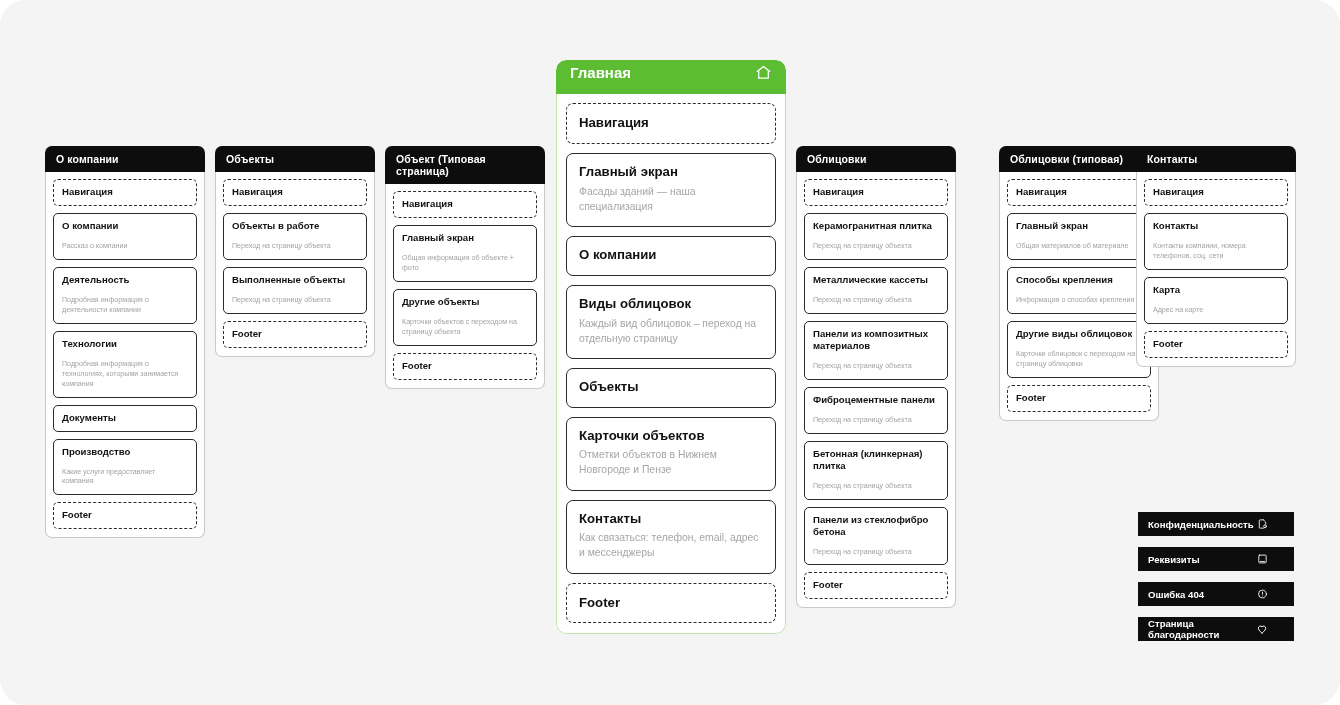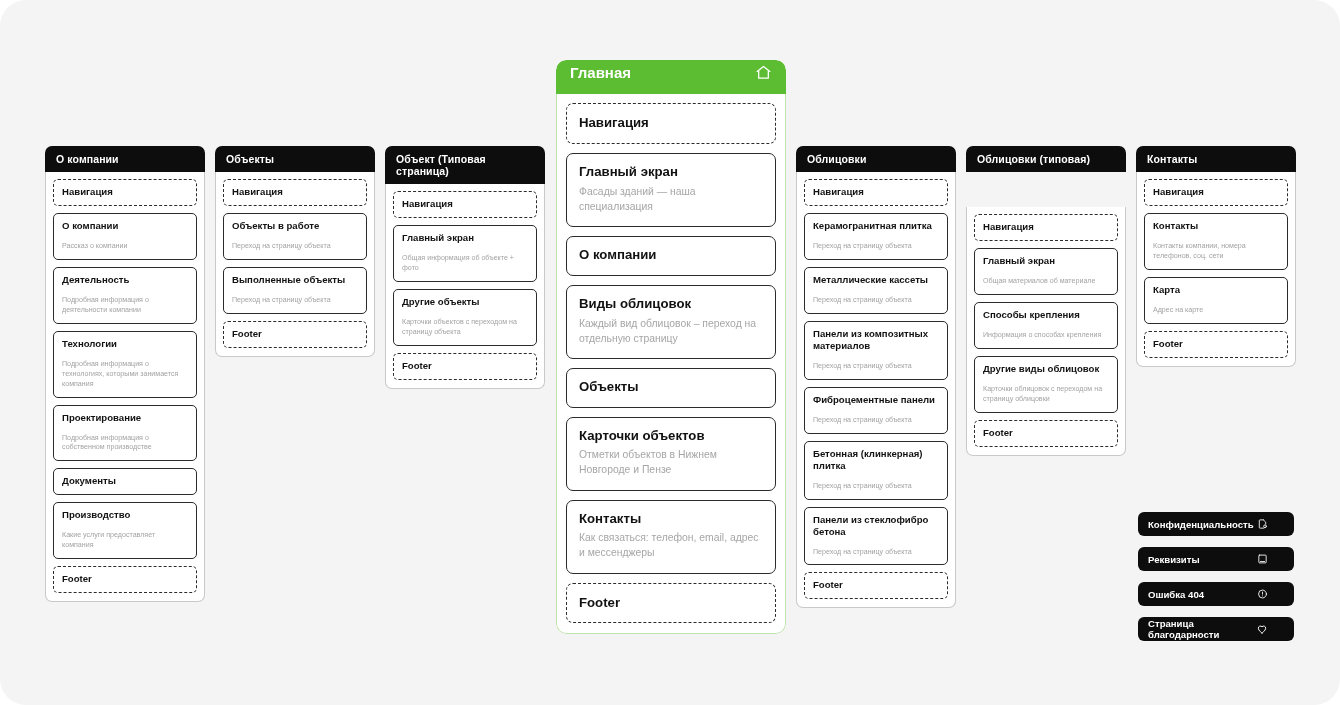--- a/index.html
+++ b/index.html
@@ -135,21 +135,21 @@
     left: 1138px;
     top: 512px;
     width: 156px;
     display: flex;
     flex-direction: column;
     gap: 11px;
   }
   .badge {
     background: #0d0d0d;
     color: #ffffff;
-    border-radius: 6px;
+    border-radius: 0;
     height: 24px;
     display: flex;
     align-items: center;
     justify-content: space-between;
     padding: 0 26px 0 10px;
     font-size: 9.6px;
     font-weight: 700;
   }
   .badge .b-icon { display: flex; align-items: center; }
 
@@ -215,24 +215,20 @@
           </div>
           <div class="node">
             <div class="n-title">Деятельность</div>
             <div class="n-sub">Подробная информация о деятельности компании</div>
           </div>
           <div class="node">
             <div class="n-title">Технологии</div>
             <div class="n-sub">Подробная информация о технологиях, которыми занимается компания</div>
           </div>
           <div class="node">
-            <div class="n-title">Проектирование</div>
-            <div class="n-sub">Подробная информация о собственном производстве</div>
-          </div>
-          <div class="node">
             <div class="n-title">Документы</div>
           </div>
           <div class="node">
             <div class="n-title">Производство</div>
             <div class="n-sub">Какие услуги предоставляет компания</div>
           </div>
           <div class="node dashed">
             <div class="n-title">Footer</div>
           </div>
         </div>
@@ -303,21 +299,21 @@
           </div>
           <div class="node">
             <div class="n-title">Панели из стеклофибро бетона</div>
             <div class="n-sub">Переход на страницу объекта</div>
           </div>
           <div class="node dashed">
             <div class="n-title">Footer</div>
           </div>
         </div>
       </div>
-      <div class="column" style="left: 966px; top: 146px; width: 160px; gap: 35px;">
+      <div class="column" style="left: 999px; top: 146px; width: 160px;">
         <div class="col-head">Облицовки (типовая)</div>
         <div class="col-body">
           <div class="node dashed">
             <div class="n-title">Навигация</div>
           </div>
           <div class="node">
             <div class="n-title">Главный экран</div>
             <div class="n-sub">Общая материалов об материале</div>
           </div>
           <div class="node">

